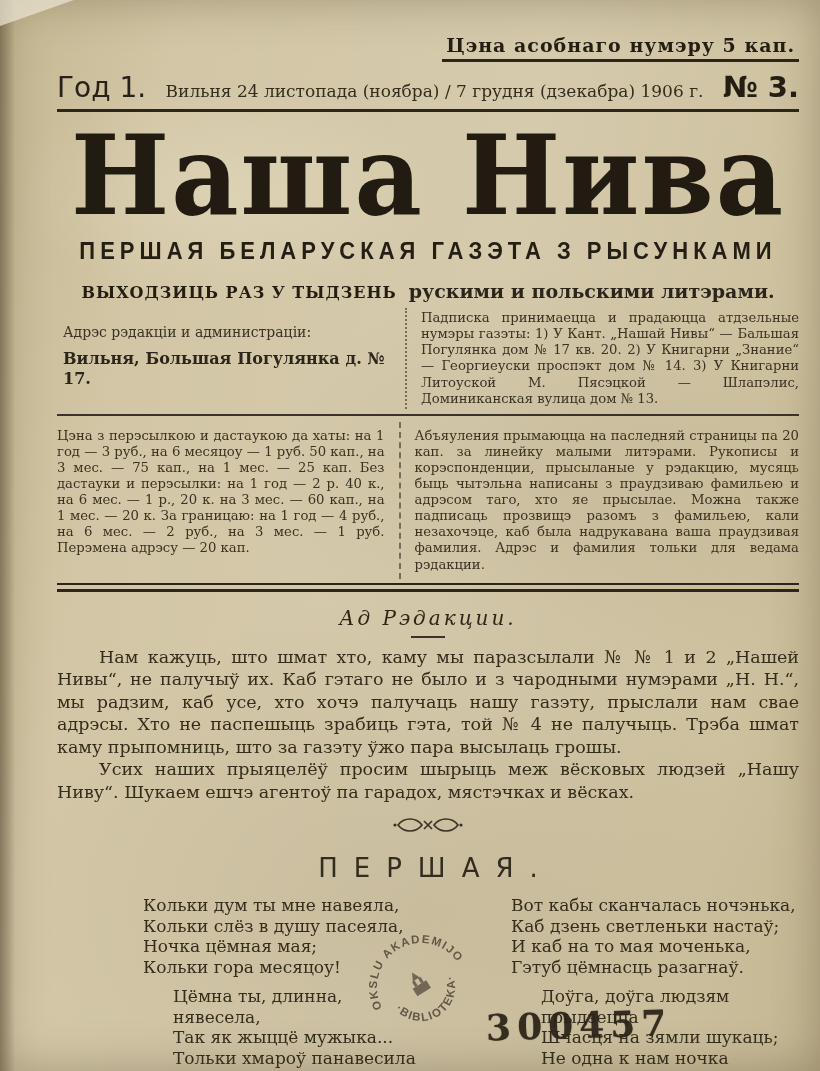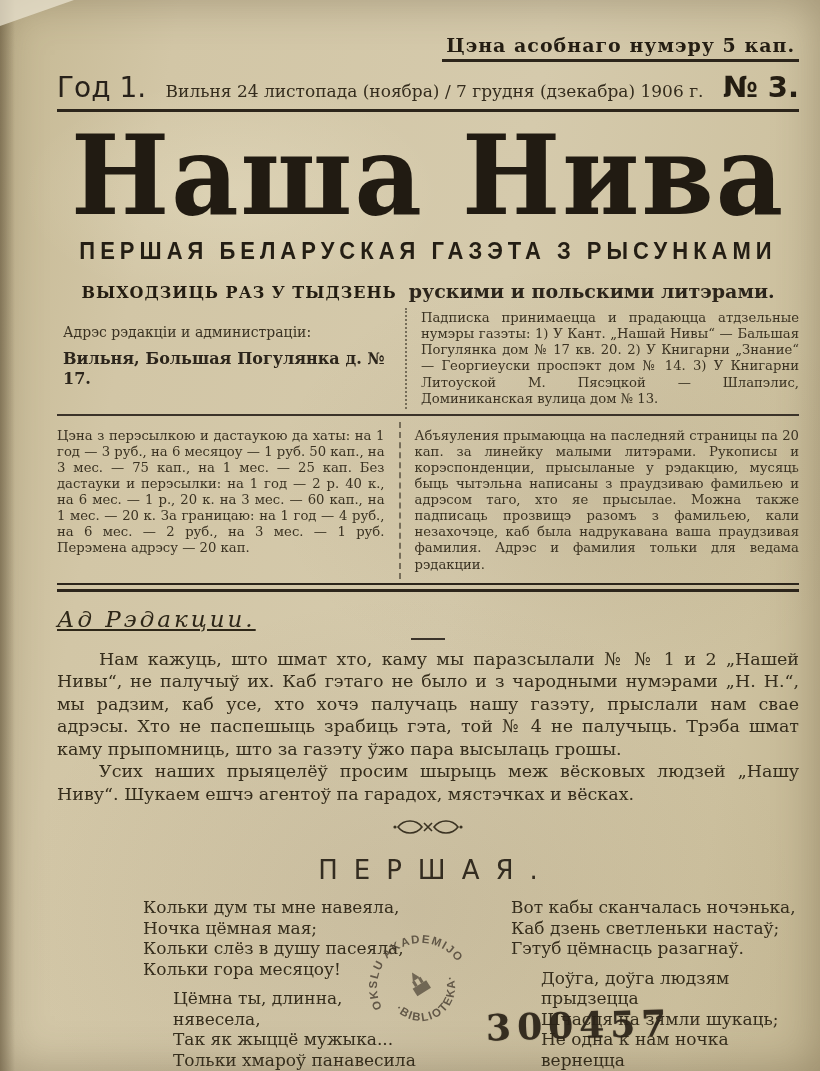--- a/index.html
+++ b/index.html
@@ -41,22 +41,22 @@
   .info-row{display:flex;margin-top:6px;}
   .cell{font-size:13.2px;line-height:1.22;text-align:justify;color:#3a3222;}
   .address{width:46%;padding:16px 20px 4px 6px;font-size:14px;}
   .addr-value{font-weight:bold;margin-top:8px;font-size:16px;color:#2c251b;}
   .subscription{width:54%;padding:2px 0 2px 14px;border-left:2px dotted rgba(79,71,56,.7);}
   .rule-mid{height:2px;background:#3b3329;margin:5px 0 0;}
   .pricing{width:46%;padding:6px 14px 6px 0;}
   .ads{width:54%;padding:6px 0 6px 14px;border-left:2px dashed rgba(79,71,56,.7);}
   .rule-heavy{border-top:2px solid #2c251b;border-bottom:3px solid #2c251b;height:4px;margin-top:4px;}
 
-  .ed-heading{text-align:left;font-style:italic;font-weight:normal;font-size:23px;
-    letter-spacing:3px;margin:14px 0 0;color:#2e2718;text-decoration:underline;}
+  .ed-heading{text-align:center;font-style:italic;font-weight:normal;font-size:20px;
+    letter-spacing:3px;margin:14px 0 0;color:#2e2718;}
   .ed-dash{width:34px;height:2px;background:#3a332a;margin:6px auto 8px;}
 
   .para{font-size:17.5px;line-height:22.5px;text-align:justify;text-indent:42px;margin:0;color:#352d1c;}
 
   .ornament{text-align:center;margin:12px 0 6px;color:#3a3222;}
 
   .poem-title{text-align:center;font-family:"DejaVu Sans",sans-serif;font-weight:normal;
     font-size:26px;letter-spacing:16px;text-indent:16px;margin:14px 0 12px;color:#332c20;}
   .poem-grid{display:flex;}
   .poem-col{width:50%;font-size:17px;line-height:20.5px;color:#352d1c;}
@@ -132,35 +132,36 @@
         <circle cx="69" cy="10" r="1.6" fill="#3a3222"></circle>
       </svg>
     </div>
 
     <h3 class="poem-title">ПЕРШАЯ.</h3>
 
     <div class="poem-grid">
       <div class="poem-col left">
         <div class="stanza">
           <div>Кольки дум ты мне навеяла,</div>
+          <div>Кольки слёз в душу пасеяла,</div>
           <div>Ночка цёмная мая;</div>
-          <div>Кольки слёз в душу пасеяла,</div>
           <div>Кольки гора месяцоу!</div>
         </div>
         <div class="stanza indent">
           <div>Цёмна ты, длинна, нявесела,</div>
           <div>Так як жыццё мужыка...</div>
           <div>Тольки хмароў панавесила —</div>
 
         </div>
       </div>
       <div class="poem-col right">
         <div class="stanza">
           <div>Вот кабы сканчалась ночэнька,</div>
           <div>Каб дзень светленьки настаў;</div>
+          <div>И каб на то мая моченька,</div>
           <div>Гэтуб цёмнасць разагнаў.</div>
         </div>
         <div class="stanza indent">
           <div>Доўга, доўга людзям прыдзецца</div>
           <div>Шчасця на зямли шукаць;</div>
           <div>Не одна к нам ночка вернецца</div>
 
         </div>
 
       </div>

